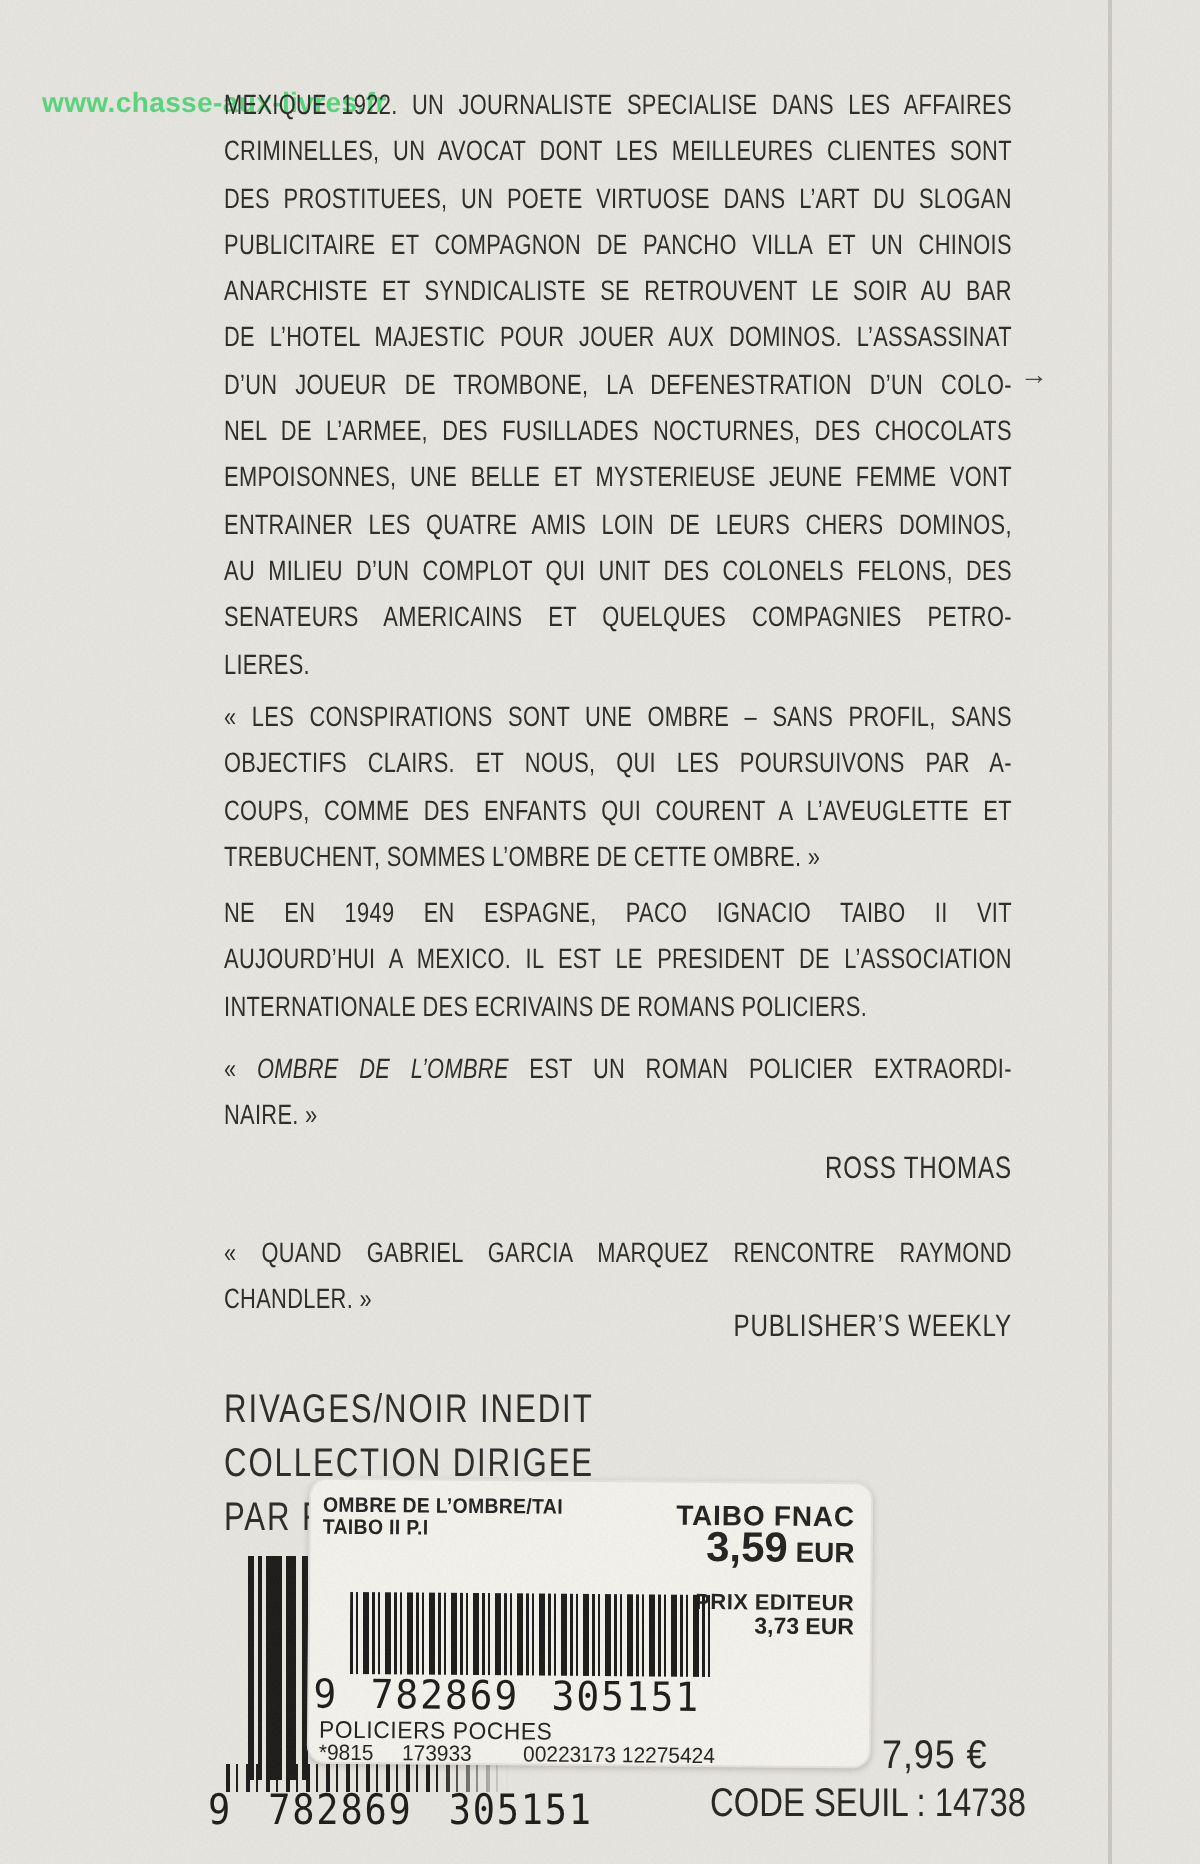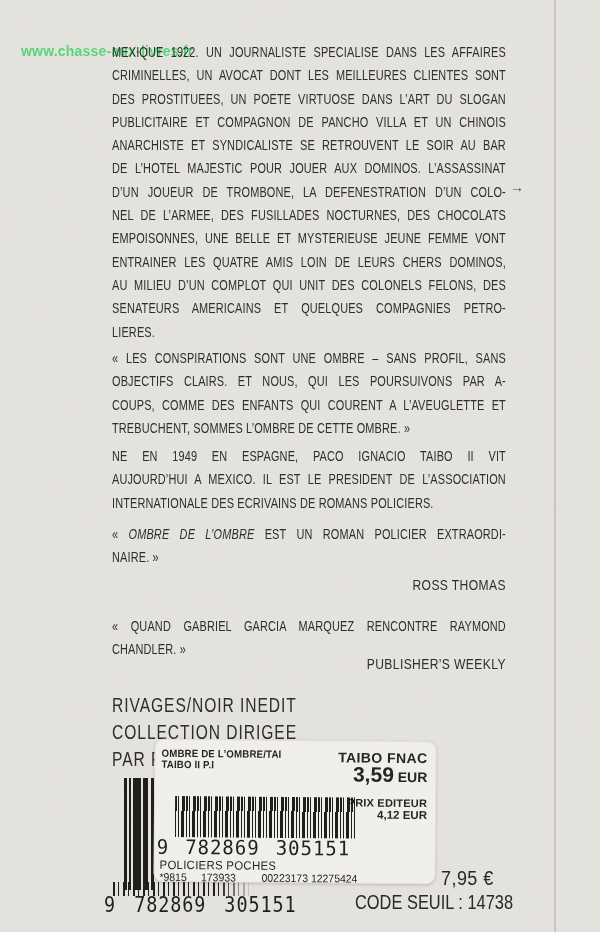--- a/index.html
+++ b/index.html
@@ -173,21 +173,21 @@
 
   <div class="sticker">
     <div class="st-title">
       <div>OMBRE DE L’OMBRE/TAI</div>
       <div>TAIBO II P.I</div>
     </div>
     <div class="st-price">
       <div class="pf-label">TAIBO FNAC</div>
       <div class="pf-value"><span class="big">3,59</span> <span>EUR</span></div>
       <div class="pe-label">PRIX EDITEUR</div>
-      <div class="pe-value">4,12 EUR</div>
+      <div class="pe-value">3,73 EUR</div>
     </div>
     <div class="st-barcode"></div>
     <div class="st-number">9 782869 305151</div>
     <div class="st-category">POLICIERS POCHES</div>
     <div class="st-codes">
       <span>*9815</span>
       <span>173933</span>
       <span>00223173 122754</span>
       <span>24</span>
     </div>

